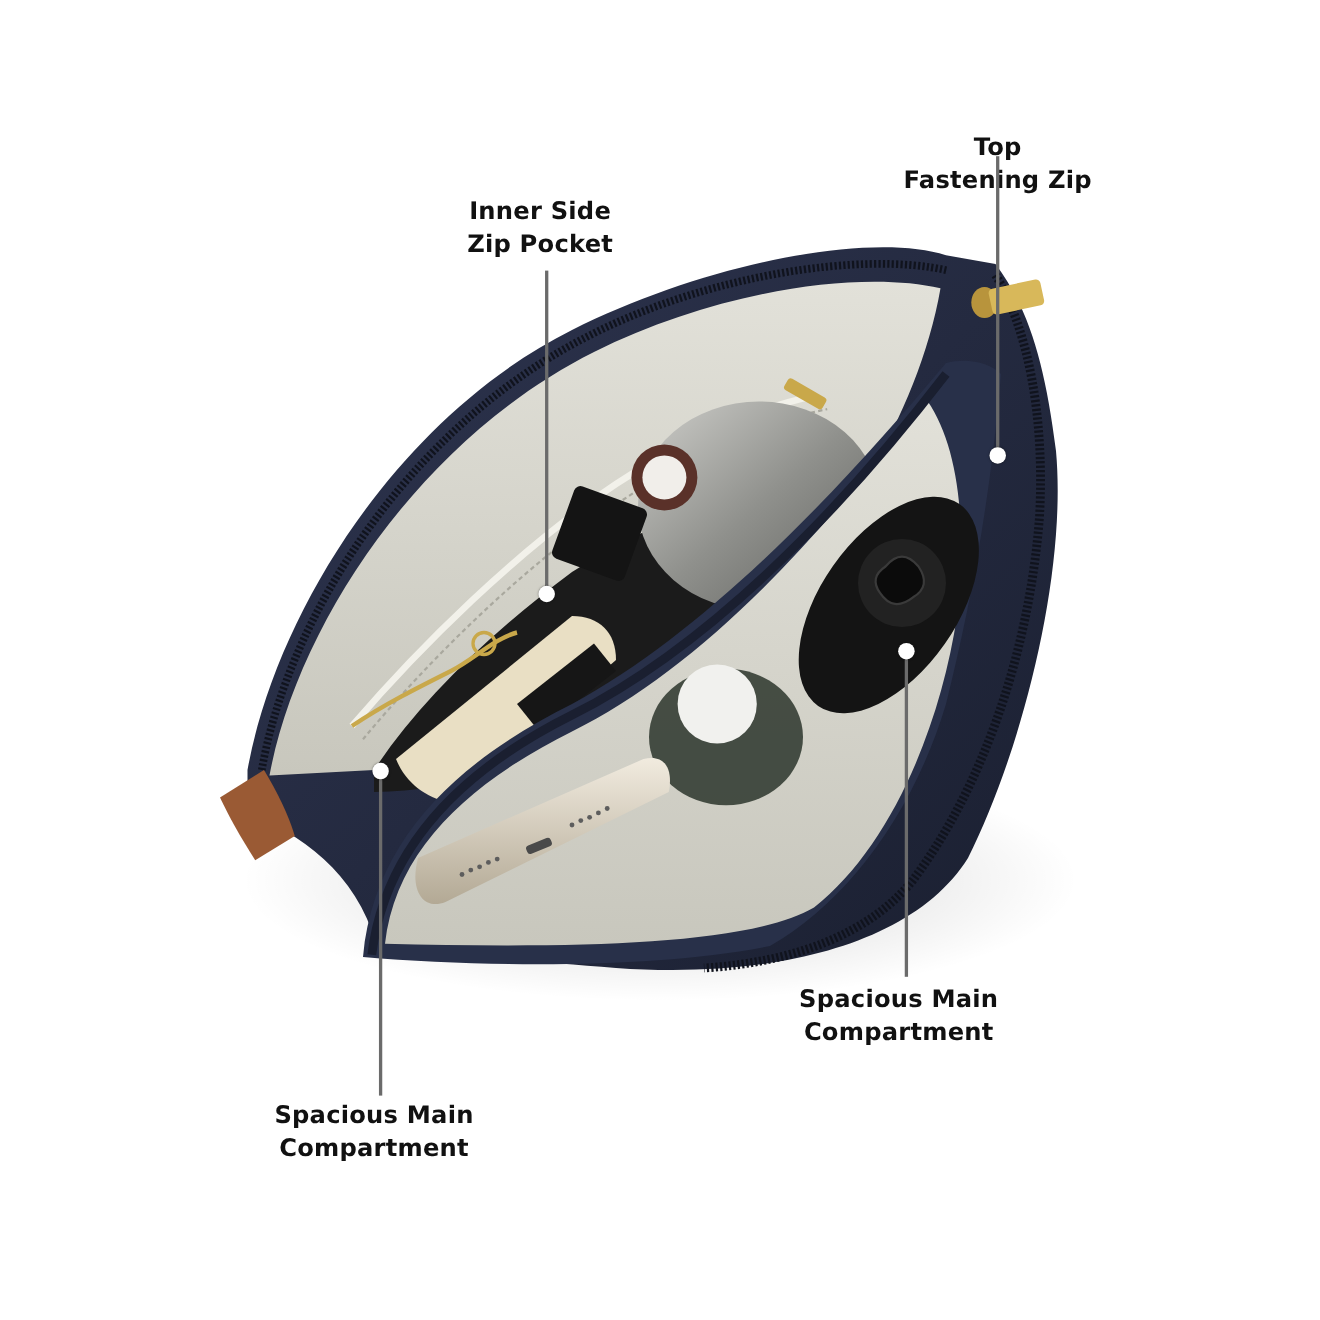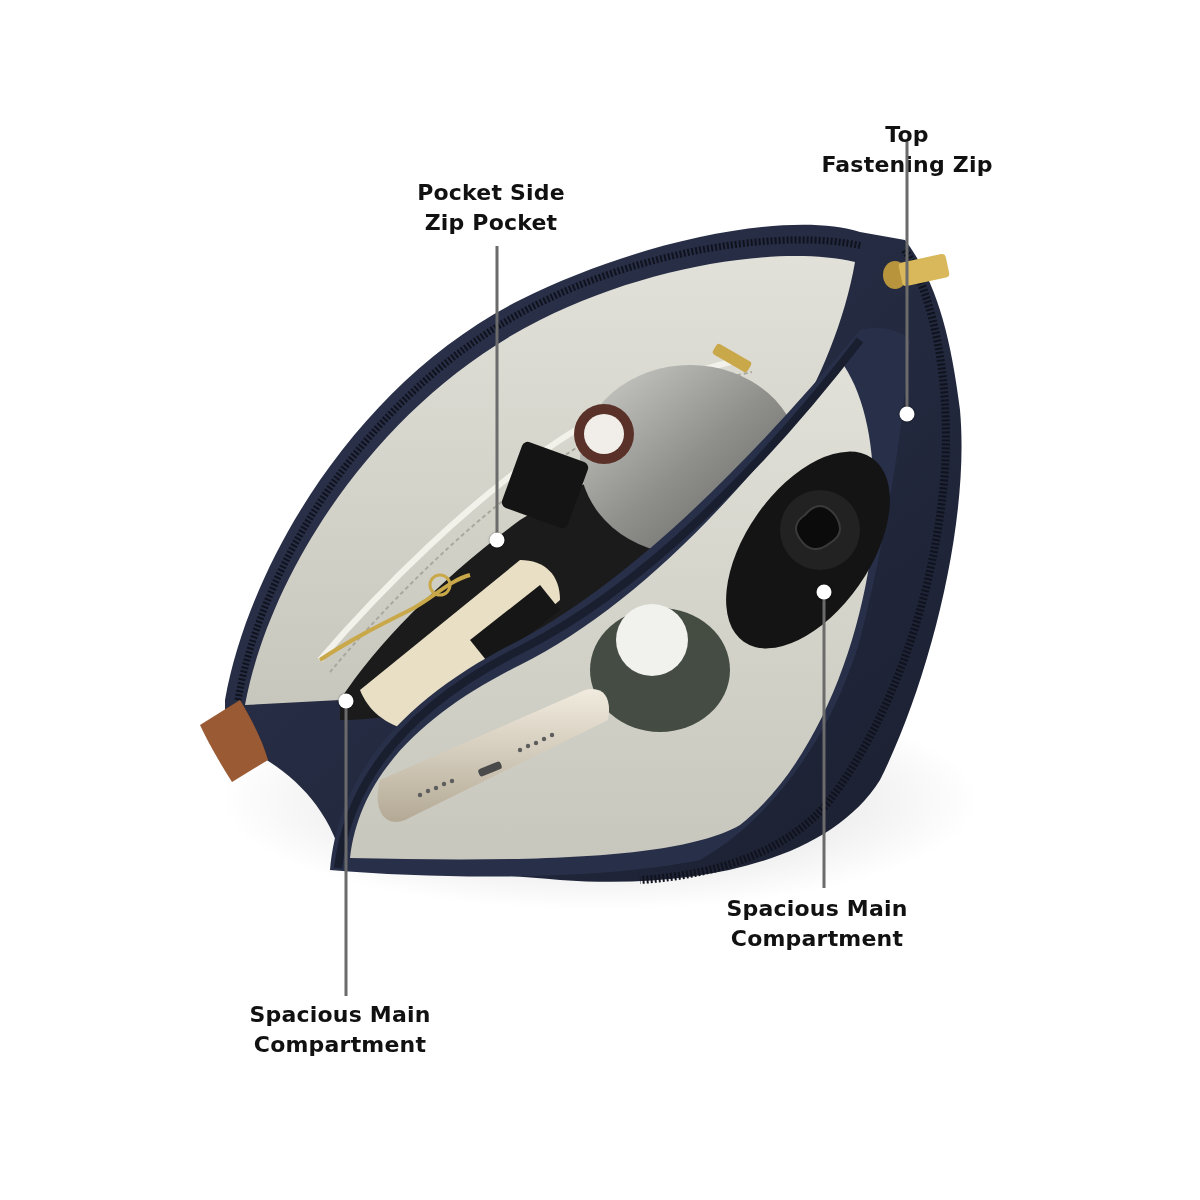--- a/index.html
+++ b/index.html
@@ -106,21 +106,21 @@
   </svg>
 
   <div class="callout-label" style="left:907px;top:88px;margin-top:32px;">
     <span>Top</span>
     <span>Fastening Zip</span>
   </div>
   <div class="leader-line" style="left:907px;top:142px;height:270px;"></div>
   <div class="leader-dot" style="left:907px;top:414px;"></div>
 
   <div class="callout-label" style="left:491px;top:178px;">
-    <span>Pocket Side</span>
+    <span>Inner Side</span>
     <span>Zip Pocket</span>
   </div>
   <div class="leader-line" style="left:497px;top:246px;height:292px;"></div>
   <div class="leader-dot" style="left:497px;top:540px;"></div>
 
   <div class="leader-line" style="left:824px;top:596px;height:292px;"></div>
   <div class="leader-dot" style="left:824px;top:592px;"></div>
   <div class="callout-label" style="left:817px;top:894px;">
     <span>Spacious Main</span>
     <span>Compartment</span>

